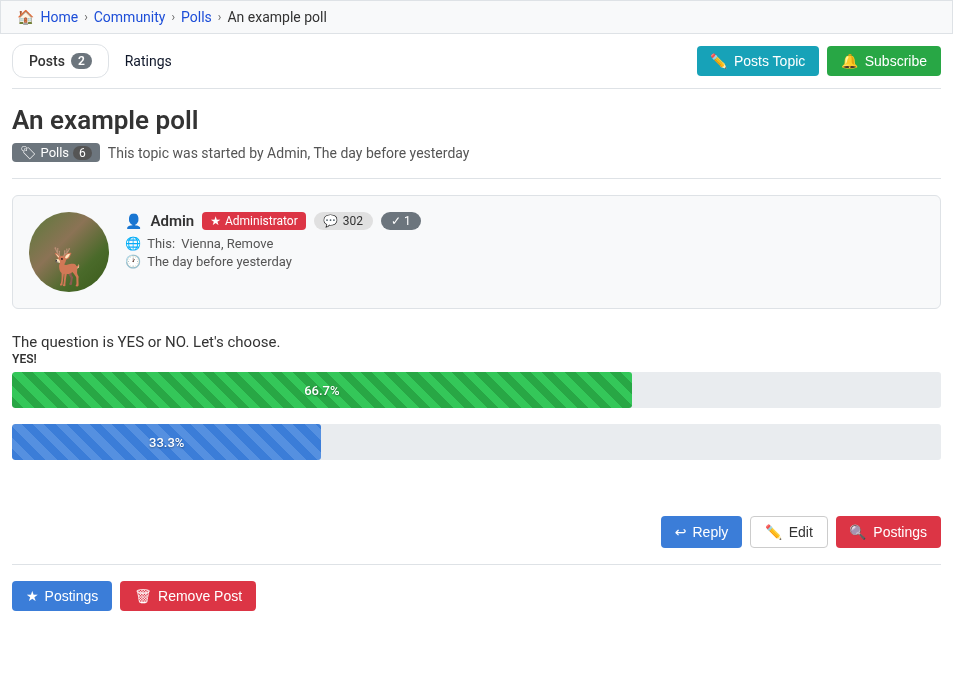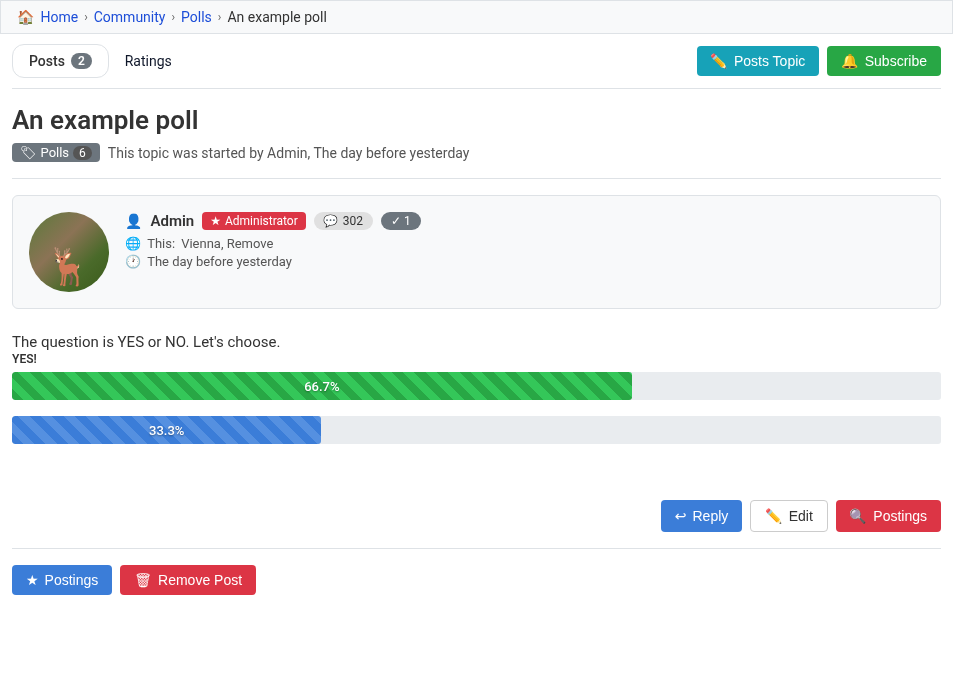--- a/index.html
+++ b/index.html
@@ -187,21 +187,21 @@
       font-size: 13px;
       color: #555;
       margin-bottom: 3px;
     }
 
     
     .poll-content { padding: 8px 0; }
     .poll-question { font-size: 15px; margin-bottom: 1px; }
     .poll-option-label { font-weight: 600; margin-bottom: 6px; font-size: 12px; }
     .poll-bar-wrap {
-      height: 28px;
+      height: 36px;
       background: #e9ecef;
       border-radius: 3px;
       margin-bottom: 16px;
       position: relative;
       overflow: hidden;
     }
     .poll-bar-fill {
       height: 100%;
       border-radius: 3px;
       display: flex;

